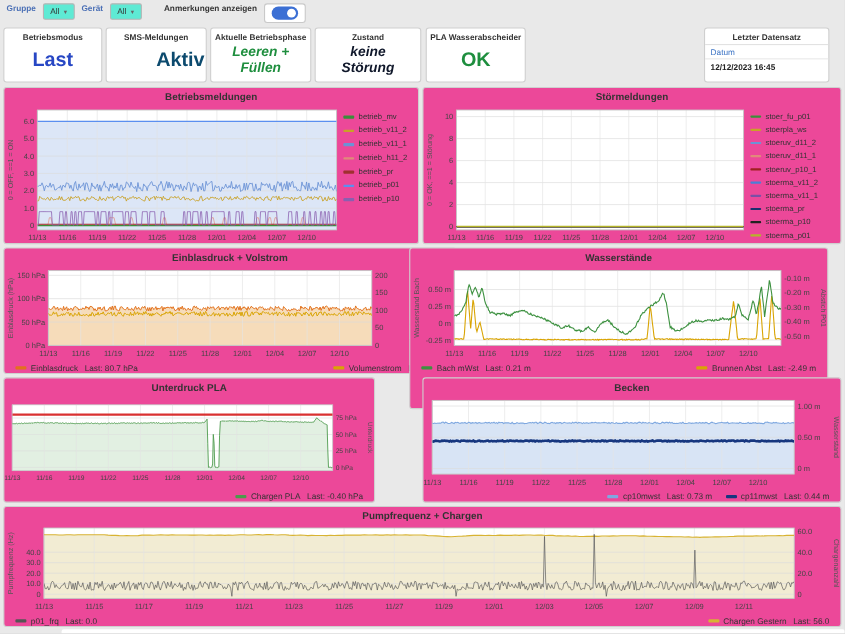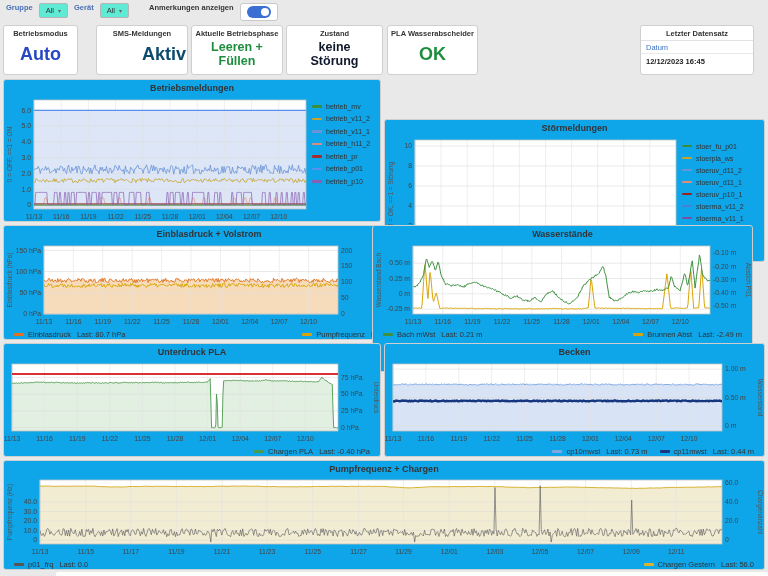--- a/index.html
+++ b/index.html
@@ -17,29 +17,29 @@
                  border-radius:3px;padding:2px 6px;}
   .toggle{position:relative;width:24px;height:12px;border-radius:6px;background:#3b6fd4;cursor:pointer;}
   .toggle .knob{position:absolute;right:2px;top:2px;width:8px;height:8px;border-radius:50%;background:#fff;}
   
   .sbox{position:absolute;top:25px;height:50px;background:#fff;border:1px solid #cfcfcf;
         border-radius:3px;display:flex;flex-direction:column;align-items:center;padding-top:3px;}
   .sbox .lbl{font-size:7.5px;font-weight:bold;color:#333;text-align:center;}
   .sbox .val{font-weight:bold;text-align:center;line-height:1.05;display:flex;flex:1;
              align-items:center;justify-content:center;padding-bottom:3px;}
   .val-lg{font-size:18px;}
-  .val-md{font-size:12.5px;}
+  .val-md{font-size:12.5px;font-style:italic;}
   
   .lastrec{position:absolute;top:25px;height:50px;background:#fff;border:1px solid #cfcfcf;border-radius:3px;}
   .lastrec .t{font-size:7.5px;font-weight:bold;color:#333;text-align:center;padding:3px 2px 2px;
               border-bottom:1px solid #e2e2e2;}
   .lastrec .col{font-size:7.5px;color:#3b73c4;padding:2px 5px 1px;border-bottom:1px solid #e8e8e8;}
   .lastrec .v{font-size:7.5px;font-weight:bold;color:#222;padding:3px 5px;}
   
-  .panel{position:absolute;background:#0ea5e9;border:1px solid #cfcfcf;border-radius:3px;overflow:hidden;}
+  .panel{position:absolute;background:#ec4899;border:1px solid #cfcfcf;border-radius:3px;overflow:hidden;}
   .panel-title{height:14px;font-size:9px;font-weight:bold;color:#333;text-align:center;padding-top:3px;}
   .panel-body{display:flex;}
   .legend-right{display:flex;flex-direction:column;padding-top:6px;overflow:hidden;}
   .lr-item{display:flex;align-items:center;gap:4px;font-size:7px;color:#333;cursor:pointer;}
   .dash-swatch{width:10px;height:2.5px;border-radius:1px;flex:0 0 auto;}
   .legend-bottom{height:13px;display:flex;align-items:center;justify-content:space-between;
                  padding:0 10px;font-size:7.5px;color:#333;}
   .lb-group{display:flex;align-items:center;gap:12px;}
   .lb-item{display:flex;align-items:center;gap:4px;cursor:pointer;white-space:nowrap;}
   .lb-last{margin-left:2px;}
@@ -64,23 +64,23 @@
       <span class="tb-caret">▾</span>
     </span>
     <span class="tb-anno-label">Anmerkungen anzeigen</span>
     <span class="tb-toggle-box">
       <span class="toggle">
           <span class="knob"></span>
         </span>
     </span>
   </div>
 
-  <div class="sbox" style="left:3px;width:75px;">
+  <div class="sbox" style="left:3px;width:90px;">
     <div class="lbl">Betriebsmodus</div>
-    <div class="val val-lg" style="color: rgb(39, 71, 196);">Auto</div>
+    <div class="val val-lg" style="color: rgb(39, 71, 196);">Last</div>
   </div>
   <div class="sbox" style="left:96px;width:92px;">
     <div class="lbl">SMS-Meldungen</div>
     <div class="val val-lg" style="color: #0c4a6e; margin-left: 44px;">Aktiv</div>
   </div>
   <div class="sbox" style="left:191px;width:92px;">
     <div class="lbl">Aktuelle Betriebsphase</div>
     <div class="val val-md" style="max-width: 62px; color: rgb(30, 142, 62);">Leeren + Füllen</div>
   </div>
   <div class="sbox" style="left:286px;width:97px;">
@@ -179,21 +179,21 @@
               <span class="dash-swatch" style="background: rgb(91, 143, 240);"></span>
               <span>betrieb_p01</span>
             </div>
             <div class="lr-item" style="height: 12.5px;">
               <span class="dash-swatch" style="background: rgb(138, 95, 176);"></span>
               <span>betrieb_p10</span>
             </div>
           </div>
         </div>
       </div>
-      <div class="panel" style="left: 384px; top: 79px; width: 381px; height: 143px; margin-top: 40px;">
+      <div class="panel" style="left: 384px; top: 79px; width: 381px; height: 143px;">
         <div class="panel-title">Störmeldungen</div>
         <div class="panel-body">
           <svg width="297" height="129" viewBox="0 0 297 129">
             <rect x="30" y="6" width="261" height="109" fill="#ffffff" stroke="none"></rect>
             <defs>
               <clipPath id="clip-stoermeldungen">
                 <rect x="30" y="6" width="261" height="109"></rect>
               </clipPath>
             </defs>
             <line x1="30" y1="112.0" x2="291" y2="112.0" stroke="#dcdcdc" stroke-width="0.6"></line>
@@ -340,21 +340,21 @@
           <div class="lb-group">
             <span class="lb-item">
               <span class="dash-swatch" style="background: rgb(226, 113, 29);"></span>
               <span>Einblasdruck</span>
               <span class="lb-last">Last: 80.7 hPa</span>
             </span>
           </div>
           <div class="lb-group">
             <span class="lb-item">
               <span class="dash-swatch" style="background: rgb(217, 164, 4);"></span>
-              <span>Pumpfrequenz</span>
+              <span>Volumenstrom</span>
               <span class="lb-last">Last: 89.5</span>
             </span>
           </div>
         </div>
       </div>
       <div class="panel" style="left: 372px; top: 225px; width: 381px; height: 147px;">
         <div class="panel-title">Wasserstände</div>
         <div class="panel-body">
           <svg width="379" height="88" viewBox="0 0 379 88">
             <rect x="40" y="6" width="297" height="68" fill="#ffffff" stroke="none"></rect>
@@ -413,21 +413,21 @@
           </div>
           <div class="lb-group">
             <span class="lb-item">
               <span class="dash-swatch" style="background: rgb(217, 164, 4);"></span>
               <span>Brunnen Abst</span>
               <span class="lb-last">Last: -2.49 m</span>
             </span>
           </div>
         </div>
       </div>
-      <div class="panel" style="left: 3px; top: 343px; width: 378px; height: 114px;">
+      <div class="panel" style="left: 3px; top: 343px; width: 338px; height: 114px;">
         <div class="panel-title">Unterdruck PLA</div>
         <div class="panel-body">
           <svg width="376" height="87" viewBox="0 0 376 87">
             <rect x="8" y="6" width="326" height="67" fill="#ffffff" stroke="none"></rect>
             <defs>
               <clipPath id="clip-unterdruck-pla">
                 <rect x="8" y="6" width="326" height="67"></rect>
               </clipPath>
             </defs>
             <path d="M8.0,73L8.0,25.1L8.7,25.4L9.4,25.2L10.1,25.3L10.8,25.0L11.6,25.3L12.3,24.8L13.0,25.2L13.7,25.6L14.4,24.9L15.1,24.8L15.8,25.2L16.5,25.1L17.2,24.5L17.9,25.0L18.7,25.2L19.4,25.1L20.1,24.6L20.8,24.5L21.5,24.9L22.2,24.9L22.9,24.6L23.6,24.9L24.3,24.7L25.0,24.9L25.8,24.5L26.5,24.7L27.2,24.9L27.9,24.1L28.6,24.7L29.3,24.8L30.0,24.1L30.7,24.3L31.4,24.2L32.1,23.9L32.9,24.4L33.6,23.9L34.3,24.1L35.0,24.1L35.7,24.4L36.4,24.4L37.1,24.0L37.8,24.1L38.5,24.4L39.3,23.9L40.0,24.0L40.7,24.5L41.4,24.7L42.1,24.5L42.8,24.8L43.5,24.4L44.2,24.6L44.9,24.3L45.6,24.7L46.4,24.5L47.1,24.1L47.8,24.2L48.5,24.6L49.2,24.2L49.9,24.9L50.6,24.8L51.3,24.5L52.0,24.2L52.7,24.2L53.5,24.5L54.2,24.2L54.9,24.8L55.6,24.5L56.3,24.9L57.0,24.6L57.7,24.9L58.4,24.9L59.1,24.3L59.8,24.6L60.6,25.0L61.3,25.1L62.0,24.4L62.7,25.0L63.4,24.6L64.1,25.2L64.8,25.0L65.5,24.8L66.2,25.1L66.9,24.6L67.7,24.8L68.4,24.9L69.1,24.6L69.8,25.4L70.5,24.6L71.2,25.3L71.9,25.0L72.6,25.5L73.3,24.7L74.1,25.0L74.8,25.3L75.5,25.0L76.2,25.2L76.9,24.9L77.6,24.9L78.3,25.3L79.0,25.2L79.7,24.6L80.4,25.1L81.2,25.3L81.9,24.4L82.6,24.9L83.3,24.5L84.0,24.5L84.7,24.8L85.4,24.6L86.1,25.1L86.8,25.0L87.5,25.0L88.3,24.4L89.0,24.4L89.7,25.1L90.4,25.2L91.1,24.9L91.8,24.9L92.5,24.6L93.2,25.2L93.9,25.0L94.6,24.6L95.4,25.1L96.1,25.3L96.8,25.4L97.5,25.2L98.2,24.9L98.9,24.7L99.6,25.2L100.3,24.8L101.0,24.9L101.8,24.9L102.5,24.7L103.2,24.9L103.9,25.4L104.6,25.3L105.3,24.6L106.0,24.6L106.7,24.5L107.4,24.5L108.1,25.2L108.9,24.7L109.6,25.1L110.3,24.7L111.0,25.0L111.7,24.4L112.4,24.3L113.1,25.2L113.8,24.8L114.5,25.2L115.2,25.1L116.0,24.6L116.7,25.0L117.4,24.8L118.1,24.5L118.8,24.6L119.5,24.2L120.2,24.5L120.9,24.3L121.6,24.3L122.3,24.4L123.1,24.9L123.8,24.4L124.5,24.9L125.2,24.3L125.9,24.7L126.6,24.7L127.3,24.5L128.0,24.9L128.7,24.8L129.5,24.5L130.2,24.8L130.9,24.8L131.6,24.2L132.3,24.3L133.0,24.9L133.7,24.5L134.4,25.1L135.1,24.8L135.8,24.4L136.6,24.5L137.3,25.1L138.0,24.4L138.7,24.8L139.4,24.5L140.1,24.5L140.8,25.1L141.5,24.5L142.2,24.5L142.9,24.5L143.7,24.5L144.4,24.7L145.1,24.8L145.8,24.6L146.5,24.5L147.2,24.3L147.9,24.7L148.6,24.1L149.3,24.6L150.0,24.0L150.8,24.5L151.5,24.1L152.2,24.1L152.9,24.5L153.6,24.8L154.3,24.1L155.0,24.3L155.7,24.9L156.4,24.4L157.2,24.1L157.9,24.9L158.6,25.0L159.3,24.9L160.0,25.0L160.7,24.9L161.4,24.3L162.1,24.8L162.8,25.1L163.5,24.5L164.3,24.7L165.0,24.7L165.7,24.8L166.4,24.4L167.1,24.9L167.8,24.3L168.5,24.7L169.2,24.7L169.9,25.1L170.6,24.2L171.4,24.7L172.1,24.8L172.8,24.6L173.5,24.9L174.2,24.6L174.9,24.6L175.6,24.6L176.3,24.1L177.0,24.3L177.7,24.5L178.5,24.1L179.2,24.4L179.9,24.9L180.6,24.0L181.3,24.4L182.0,24.4L182.7,24.4L183.4,24.0L184.1,24.0L184.8,24.1L185.6,24.8L186.3,24.1L187.0,24.9L187.7,24.0L188.4,24.8L189.1,24.3L189.8,24.4L190.5,24.3L191.2,24.7L192.0,24.5L192.7,24.1L193.4,24.5L194.1,23.9L194.8,24.0L195.5,24.2L196.2,24.2L196.9,24.5L197.6,24.6L198.3,24.5L199.1,24.2L199.8,24.6L200.5,24.4L201.2,23.8L201.9,24.0L202.6,24.2L203.3,24.0L204.0,23.6L204.7,22.8L205.4,21.7L206.2,20.6L206.9,45.6L207.6,69.7L208.3,69.4L209.0,69.4L209.7,70.0L210.4,69.7L211.1,69.5L211.8,66.2L212.5,36.1L213.3,45.0L214.0,68.1L214.7,69.6L215.4,70.0L216.1,69.2L216.8,70.0L217.5,69.4L218.2,69.2L218.9,37.1L219.7,22.8L220.4,23.1L221.1,22.3L221.8,22.5L222.5,22.6L223.2,22.5L223.9,22.7L224.6,22.2L225.3,22.9L226.0,22.6L226.8,22.5L227.5,22.7L228.2,22.4L228.9,22.2L229.6,22.3L230.3,22.4L231.0,22.5L231.7,22.6L232.4,22.1L233.1,22.7L233.9,22.5L234.6,22.6L235.3,22.4L236.0,22.6L236.7,22.2L237.4,22.4L238.1,22.9L238.8,22.6L239.5,22.8L240.2,22.8L241.0,22.6L241.7,23.1L242.4,22.8L243.1,22.9L243.8,22.3L244.5,23.2L245.2,22.8L245.9,23.1L246.6,23.0L247.4,23.0L248.1,23.0L248.8,22.8L249.5,23.1L250.2,23.4L250.9,22.7L251.6,22.8L252.3,22.9L253.0,22.7L253.7,22.9L254.5,23.2L255.2,22.6L255.9,22.8L256.6,23.3L257.3,22.5L258.0,22.7L258.7,22.2L259.4,22.4L260.1,22.5L260.8,22.0L261.6,21.8L262.3,21.8L263.0,21.9L263.7,22.6L264.4,22.2L265.1,22.6L265.8,22.2L266.5,22.6L267.2,22.9L267.9,22.8L268.7,23.0L269.4,23.2L270.1,22.6L270.8,22.7L271.5,22.9L272.2,23.2L272.9,22.7L273.6,22.7L274.3,22.9L275.1,23.2L275.8,22.6L276.5,22.8L277.2,22.5L277.9,23.1L278.6,22.9L279.3,22.7L280.0,22.7L280.7,22.6L281.4,22.9L282.2,22.6L282.9,23.1L283.6,22.9L284.3,23.6L285.0,23.1L285.7,22.9L286.4,23.5L287.1,23.6L287.8,23.3L288.5,22.8L289.3,23.4L290.0,23.6L290.7,23.3L291.4,23.7L292.1,23.1L292.8,23.8L293.5,23.0L294.2,23.6L294.9,23.4L295.6,23.3L296.4,23.2L297.1,23.1L297.8,23.1L298.5,23.6L299.2,23.5L299.9,23.9L300.6,23.4L301.3,23.4L302.0,23.8L302.7,23.6L303.5,23.7L304.2,24.1L304.9,23.2L305.6,23.6L306.3,23.5L307.0,24.0L307.7,23.4L308.4,23.9L309.1,23.5L309.9,23.9L310.6,23.9L311.3,23.8L312.0,24.2L312.7,23.7L313.4,23.7L314.1,23.8L314.8,23.5L315.5,22.2L316.2,21.5L317.0,20.3L317.7,19.2L318.4,20.1L319.1,20.3L319.8,21.2L320.5,21.8L321.2,22.1L321.9,22.8L322.6,22.8L323.3,23.2L324.1,24.3L324.8,24.7L325.5,25.2L326.2,25.3L326.9,25.8L327.6,26.1L328.3,26.4L329.0,52.0L329.7,69.7L330.4,69.7L331.2,69.5L331.9,69.4L332.6,70.1L333.3,70.0L334.0,69.2L334.0,73Z" fill="#e2f0e2" stroke="none" clip-path="url(#clip-unterdruck-pla)"></path>

